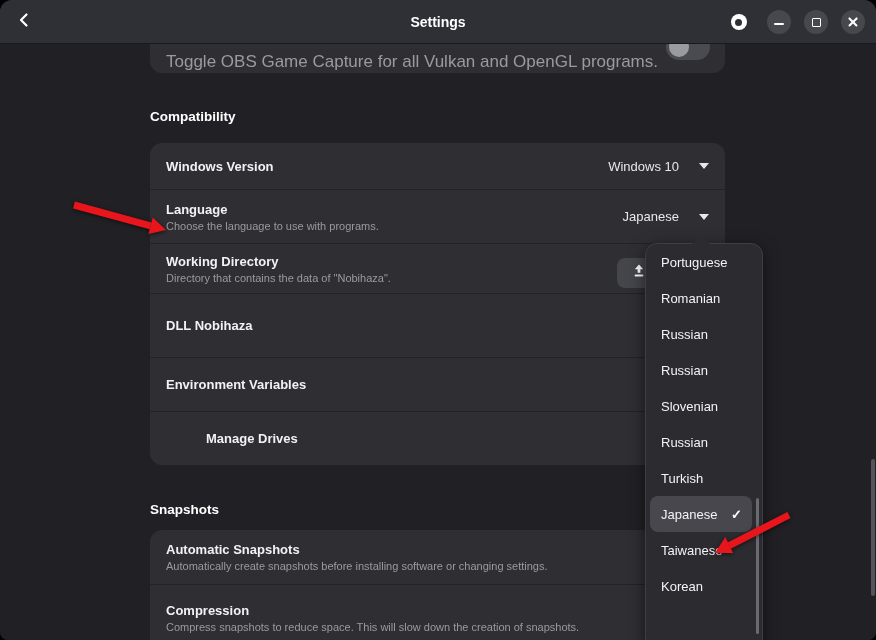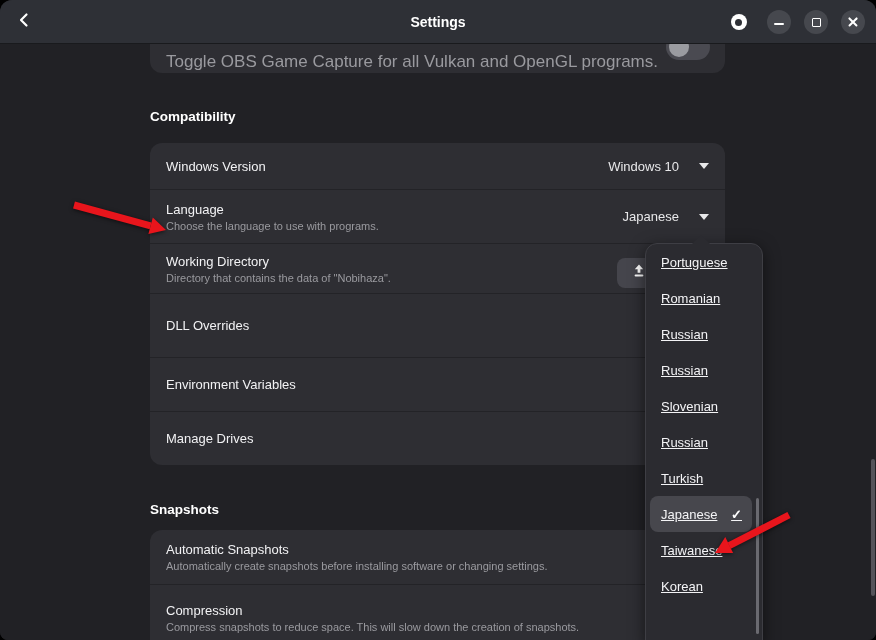--- a/index.html
+++ b/index.html
@@ -30,34 +30,34 @@
 
   .section-label{position:absolute;left:150px;font-size:13.5px;font-weight:bold;color:#ffffff;}
   .lbl-compat{top:65px;} .lbl-snap{top:458px;}
 
   .card-compat{left:150px;top:99px;width:575px;height:322px;display:flex;flex-direction:column;}
   .card-snap{left:150px;top:486px;width:575px;height:120px;border-radius:12px 12px 0 0;display:flex;flex-direction:column;}
 
   .row{box-sizing:border-box;display:flex;align-items:center;padding:0 16px;border-bottom:1px solid #232327;cursor:pointer;}
   .row:last-child{border-bottom:none;}
   .row-text{flex:1;display:flex;flex-direction:column;gap:3px;min-width:0;}
-  .row-title{font-size:13px;color:#f2f2f4;}
+  .row-title{font-size:13px;color:#f2f2f4;font-weight:bold;}
   .row-sub{font-size:11px;color:#9a9a9f;}
   .row-suffix{display:flex;align-items:center;gap:20px;color:#e8e8ea;font-size:13px;}
   .chev-down{width:0;height:0;border-left:5px solid transparent;border-right:5px solid transparent;border-top:6px solid #e8e8ea;}
-  .h47{height:47px;} .h54{height:54px;} .h50{height:50px;} .h64{height:64px;} .h53{height:53px;} .h55{height:55px;} .h65{height:65px;border-bottom:none;}
+  .h47{height:47px;} .h54{height:54px;} .h50{height:50px;} .h64{height:64px;} .h53{height:53px;margin-left:40px;} .h55{height:55px;} .h65{height:65px;border-bottom:none;}
 
   .upload-btn{position:absolute;left:617px;top:214px;width:44px;height:30px;border-radius:8px;background:#45454c;display:flex;align-items:center;justify-content:center;cursor:pointer;z-index:5;}
 
   .main-scrollbar{position:absolute;right:1px;top:415px;width:4px;height:137px;border-radius:2px;background:#54545a;cursor:pointer;}
 
   
   .popover{position:absolute;left:645px;top:199px;width:118px;height:400px;background:#2b2b30;border:1px solid #3e3e44;box-sizing:border-box;border-radius:12px 12px 0 0;box-shadow:0 4px 16px rgba(0,0,0,0.55);z-index:10;}
   .popover .tail{position:absolute;left:46px;top:-9px;width:0;height:0;border-left:9px solid transparent;border-right:9px solid transparent;border-bottom:9px solid #2b2b30;}
-  .pop-item{height:36px;display:flex;align-items:center;padding-left:15px;font-size:13px;color:#f4f4f6;cursor:pointer;text-decoration:underline;}
+  .pop-item{height:36px;display:flex;align-items:center;padding-left:15px;font-size:13px;color:#f4f4f6;cursor:pointer;}
   .pop-item.selected{margin:0 10px 0 4px;padding-left:11px;background:#47474d;border-radius:8px;}
   .pop-check{margin-left:auto;margin-right:10px;font-size:13px;font-weight:bold;color:#ffffff;}
   .pop-scrollbar{position:absolute;right:3px;top:254px;width:3px;height:136px;border-radius:1.5px;background:#6a6a70;cursor:pointer;}
 
   
   .anno{position:absolute;left:0;top:0;width:876px;height:596px;pointer-events:none;z-index:20;}
 </style>
 </head>
 <body>
 
@@ -121,21 +121,21 @@
         </div>
       </div>
       <div class="row h50">
         <div class="row-text">
           <span class="row-title">Working Directory</span>
           <span class="row-sub">Directory that contains the data of "Nobihaza".</span>
         </div>
       </div>
       <div class="row h64">
         <div class="row-text">
-            <span class="row-title">DLL Overrides</span>
+            <span class="row-title">DLL Nobihaza</span>
           </div>
       </div>
       <div class="row h54">
         <div class="row-text">
             <span class="row-title">Environment Variables</span>
           </div>
       </div>
       <div class="row h53">
         <div class="row-text">
             <span class="row-title">Manage Drives</span>

